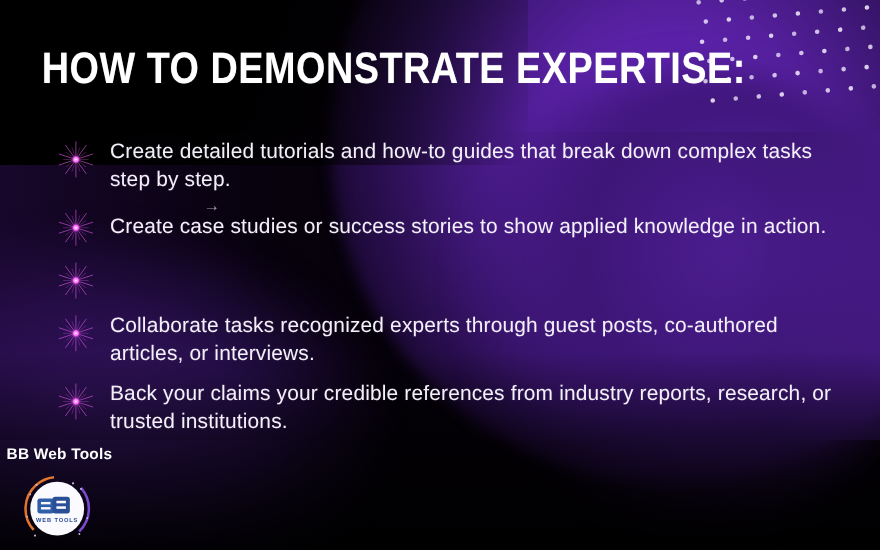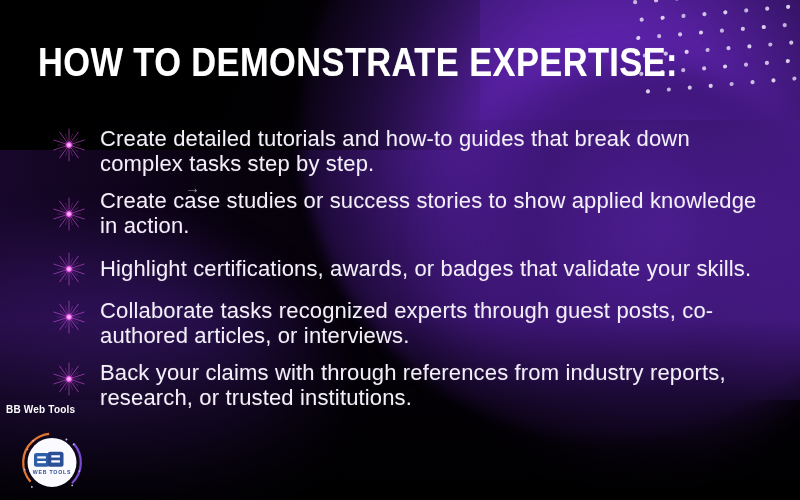--- a/index.html
+++ b/index.html
@@ -146,21 +146,21 @@
   .item.one-line { align-items: center; }
   .burst {
     flex: 0 0 34px;
     width: 34px;
     height: 34px;
     margin-right: 14px;
     margin-top: 2px;
   }
   .item-text {
     color: #f4f0fb;
-    font-size: 22px;
+    font-size: 19px;
     line-height: 25px;
     letter-spacing: 0.15px;
     max-width: 662px;
     text-shadow: 0 0 2px rgba(255,255,255,0.12);
   }
 
   
   .stray-arrow {
     position: absolute;
     left: 185px;
@@ -170,21 +170,21 @@
     line-height: 15px;
     opacity: 0.85;
   }
 
   
   .brand-text {
     position: absolute;
     left: 6px;
     top: 404px;
     color: #ffffff;
-    font-size: 10px;
+    font-size: 14px;
     font-weight: 700;
     letter-spacing: 0.2px;
   }
   .logo {
     position: absolute;
     left: 16px;
     top: 425px;
     width: 72px;
     height: 72px;
   }
@@ -348,21 +348,20 @@
               <line x1="39.54" y1="46.60" x2="5.30" y2="35.48" stroke-width="1.7" opacity="0.95"></line>
               <line x1="40.29" y1="42.95" x2="23.30" y2="30.60" stroke-width="1.2" opacity="0.65"></line>
               <line x1="43.53" y1="41.10" x2="22.37" y2="11.98" stroke-width="1.7" opacity="0.95"></line>
               <line x1="46.29" y1="38.59" x2="39.80" y2="18.62" stroke-width="1.2" opacity="0.65"></line>
             </g>
         <circle cx="50" cy="50" r="13" fill="url(#coreGrad)"></circle>
         <circle cx="50" cy="50" r="5" fill="#ff9cf8"></circle>
         <circle cx="50" cy="50" r="2.2" fill="#ffffff"></circle>
       </g>
         </svg>
-      <div class="item-text">Highlight certifications, awards, or badges that validate your skills.</div>
     </div>
 
     <div class="item">
       <svg class="burst" viewBox="0 0 100 100">
           <g id="burst-sym">
         <g id="burst-spokes" stroke="#df57ee" stroke-width="1.5" stroke-linecap="round">
               <line x1="50.00" y1="39.00" x2="50.00" y2="3.00" stroke-width="1.7" opacity="0.95"></line>
               <line x1="53.71" y1="38.59" x2="60.20" y2="18.62" stroke-width="1.2" opacity="0.65"></line>
               <line x1="56.47" y1="41.10" x2="77.63" y2="11.98" stroke-width="1.7" opacity="0.95"></line>
               <line x1="59.71" y1="42.95" x2="76.70" y2="30.60" stroke-width="1.2" opacity="0.65"></line>
@@ -414,21 +413,21 @@
               <line x1="39.54" y1="46.60" x2="5.30" y2="35.48" stroke-width="1.7" opacity="0.95"></line>
               <line x1="40.29" y1="42.95" x2="23.30" y2="30.60" stroke-width="1.2" opacity="0.65"></line>
               <line x1="43.53" y1="41.10" x2="22.37" y2="11.98" stroke-width="1.7" opacity="0.95"></line>
               <line x1="46.29" y1="38.59" x2="39.80" y2="18.62" stroke-width="1.2" opacity="0.65"></line>
             </g>
         <circle cx="50" cy="50" r="13" fill="url(#coreGrad)"></circle>
         <circle cx="50" cy="50" r="5" fill="#ff9cf8"></circle>
         <circle cx="50" cy="50" r="2.2" fill="#ffffff"></circle>
       </g>
         </svg>
-      <div class="item-text">Back your claims with through references from industry reports, research, or trusted institutions.</div>
+      <div class="item-text">Back your claims your credible references from industry reports, research, or trusted institutions.</div>
     </div>
 
   </div>
 
   <div class="stray-arrow">→</div>
 
   <div class="brand-text">BB Web Tools</div>
 
   <svg class="logo" viewBox="0 0 100 100">
 

